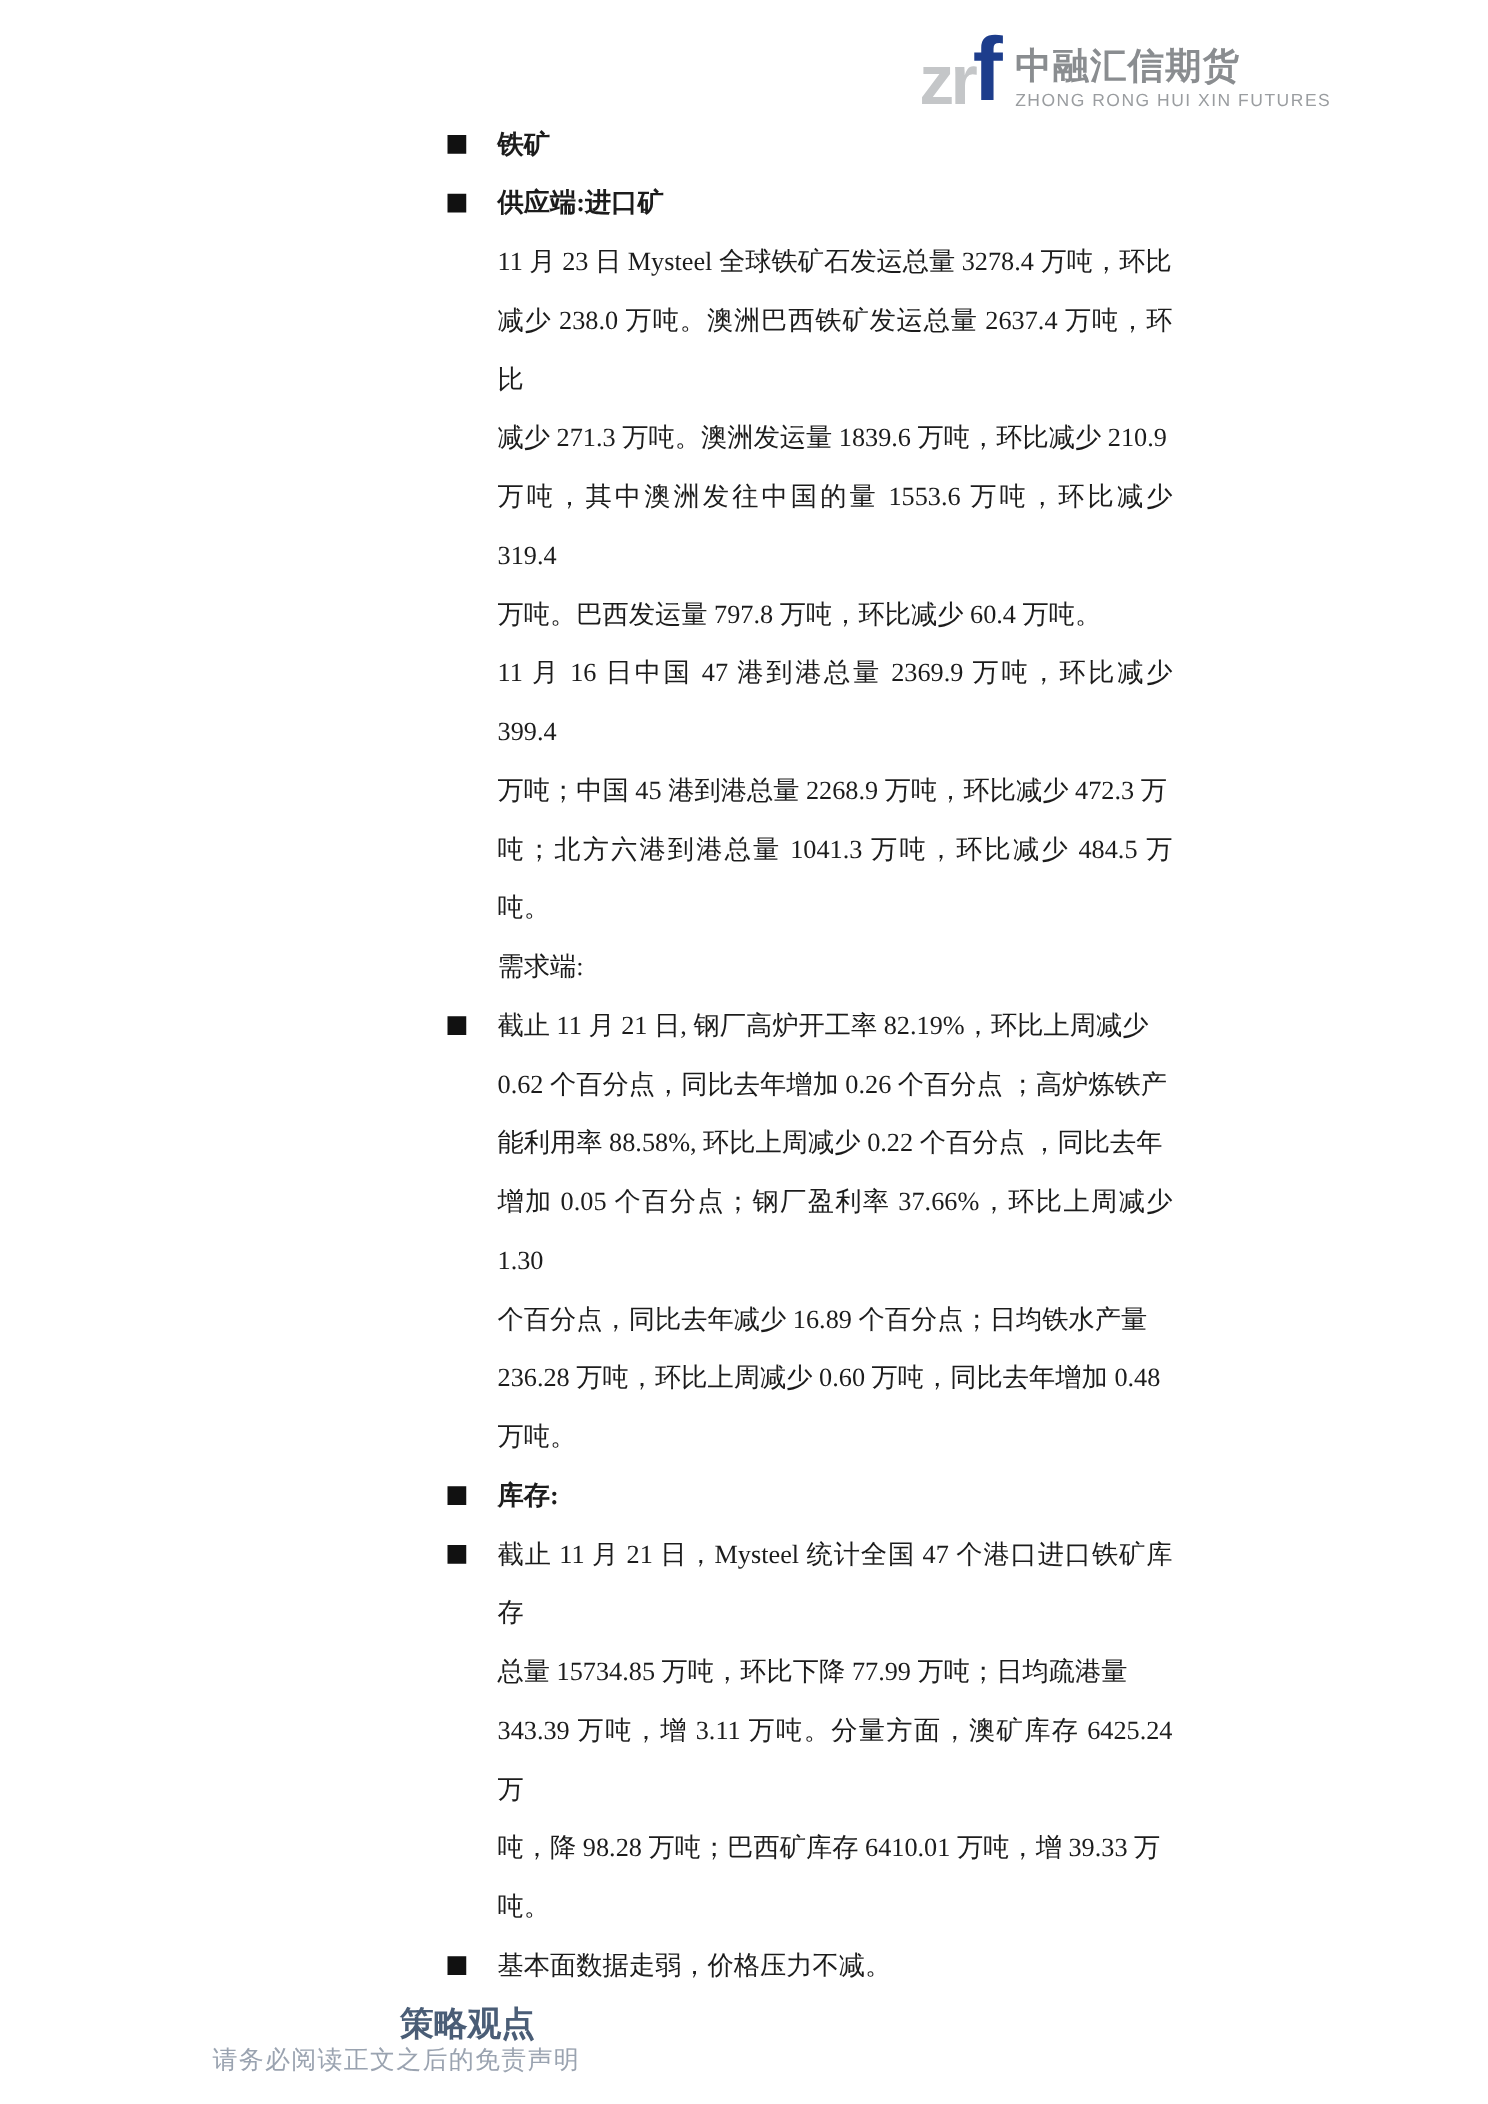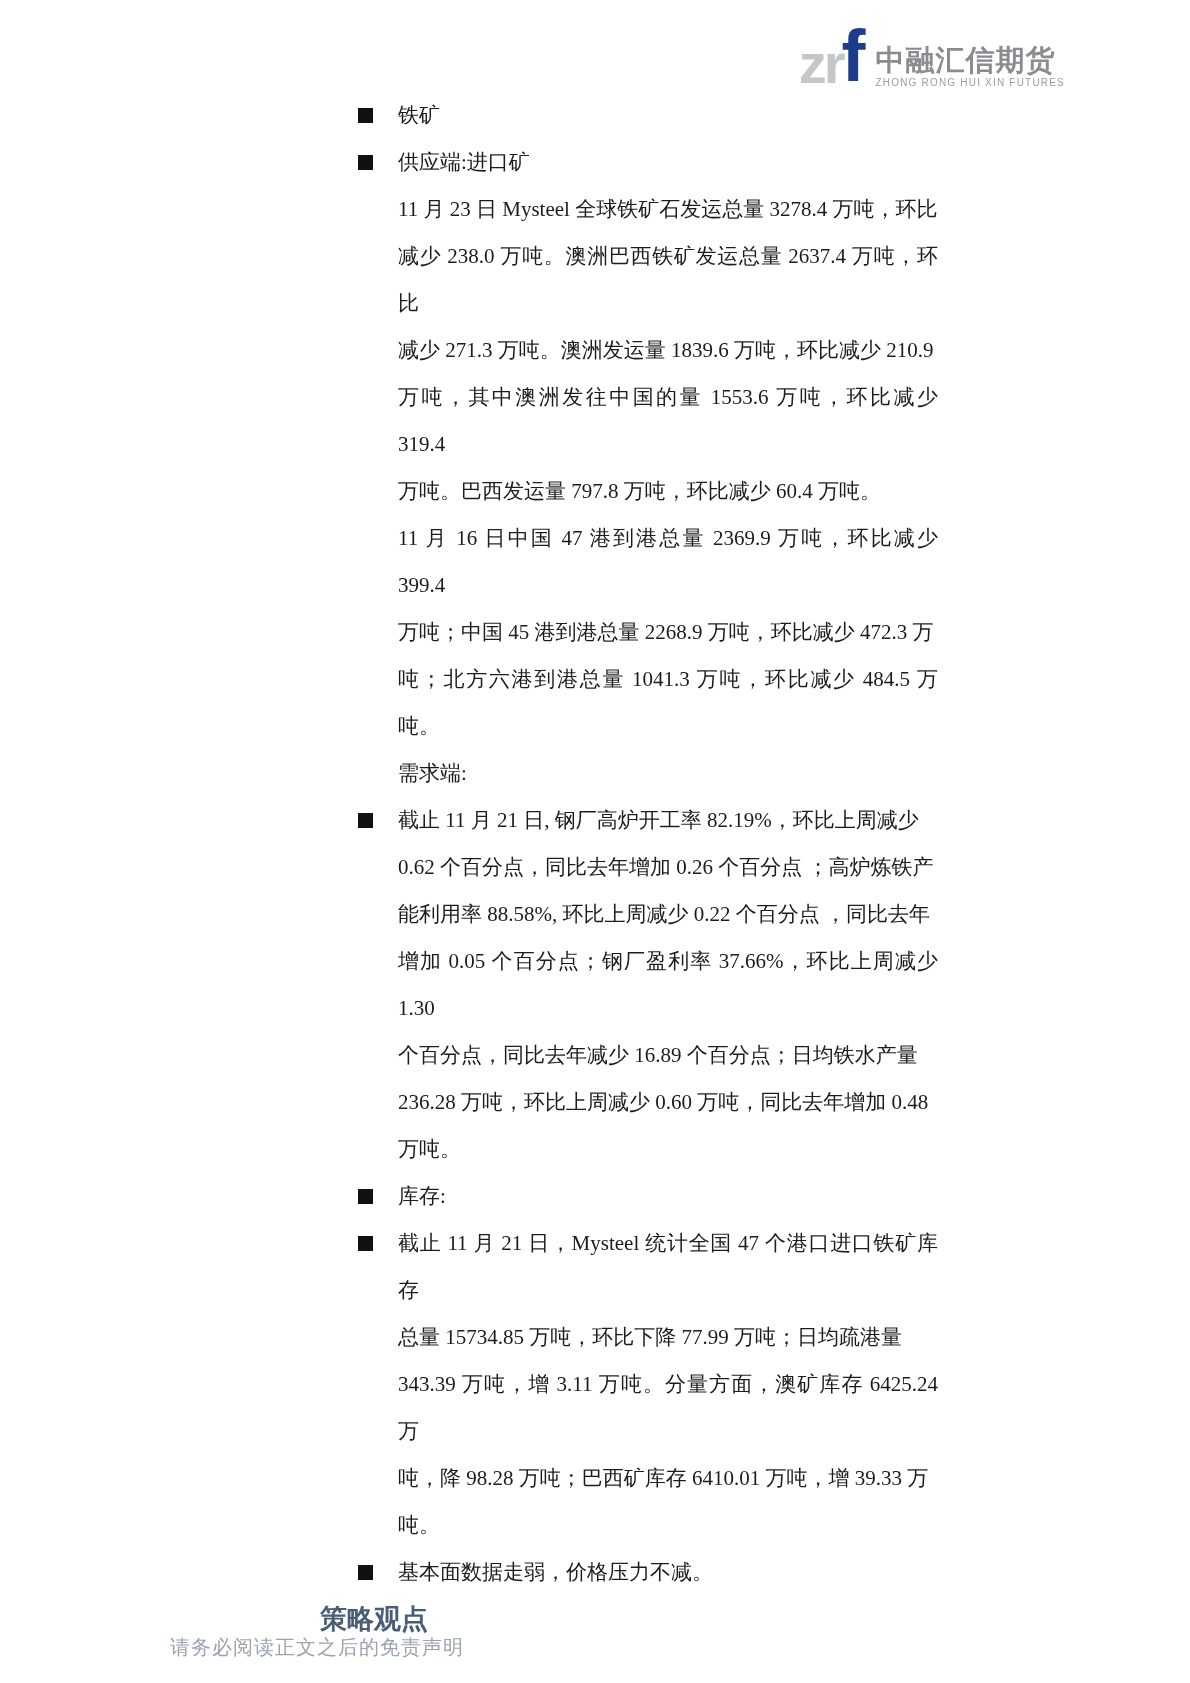--- a/index.html
+++ b/index.html
@@ -30,30 +30,30 @@
   }
   .logo .f{
     font-family:"Liberation Sans","DejaVu Sans",sans-serif;
     font-weight:bold;
     font-size:72px;
     color:#1d3d8c;
     margin-left:-1px;
   }
   .logo .names{margin-left:10px;padding-bottom:4px;}
   .logo .cn{
-    font-family:Liberation Sans, sans-serif;
+    font-family:Liberation Mono, monospace;
     font-weight:bold;
     font-size:29px;
     letter-spacing:1px;
     color:#8a8d90;
     line-height:1.05;
   }
   .logo .en{
     font-family:"Liberation Sans","DejaVu Sans",sans-serif;
-    font-size:10px;
+    font-size:14px;
     letter-spacing:1.2px;
     color:#9a9da0;
     margin-top:2px;
   }
 
   
   .content{
     position:absolute;
     left:358px;
     top:92px;
@@ -65,21 +65,21 @@
   .row{position:relative;padding-left:40px;}
   .row .txt{white-space:pre-line;text-align:justify;}
   .row .sq{
     position:absolute;
     left:0;
     top:16px;
     width:15px;
     height:15px;
     background:#111111;
   }
-  .row.bullet-bold .txt{font-weight:normal;}
+  .row.bullet-bold .txt{font-weight:bold;}
   .row.bold .txt{font-weight:normal;}
   .row.heading{padding-left:0;margin-left:-38px;}
   .row.heading .txt{
     font-weight:bold;
     font-size:27px;
     color:#4a5d76;
     text-align:left;
   }
 
   

